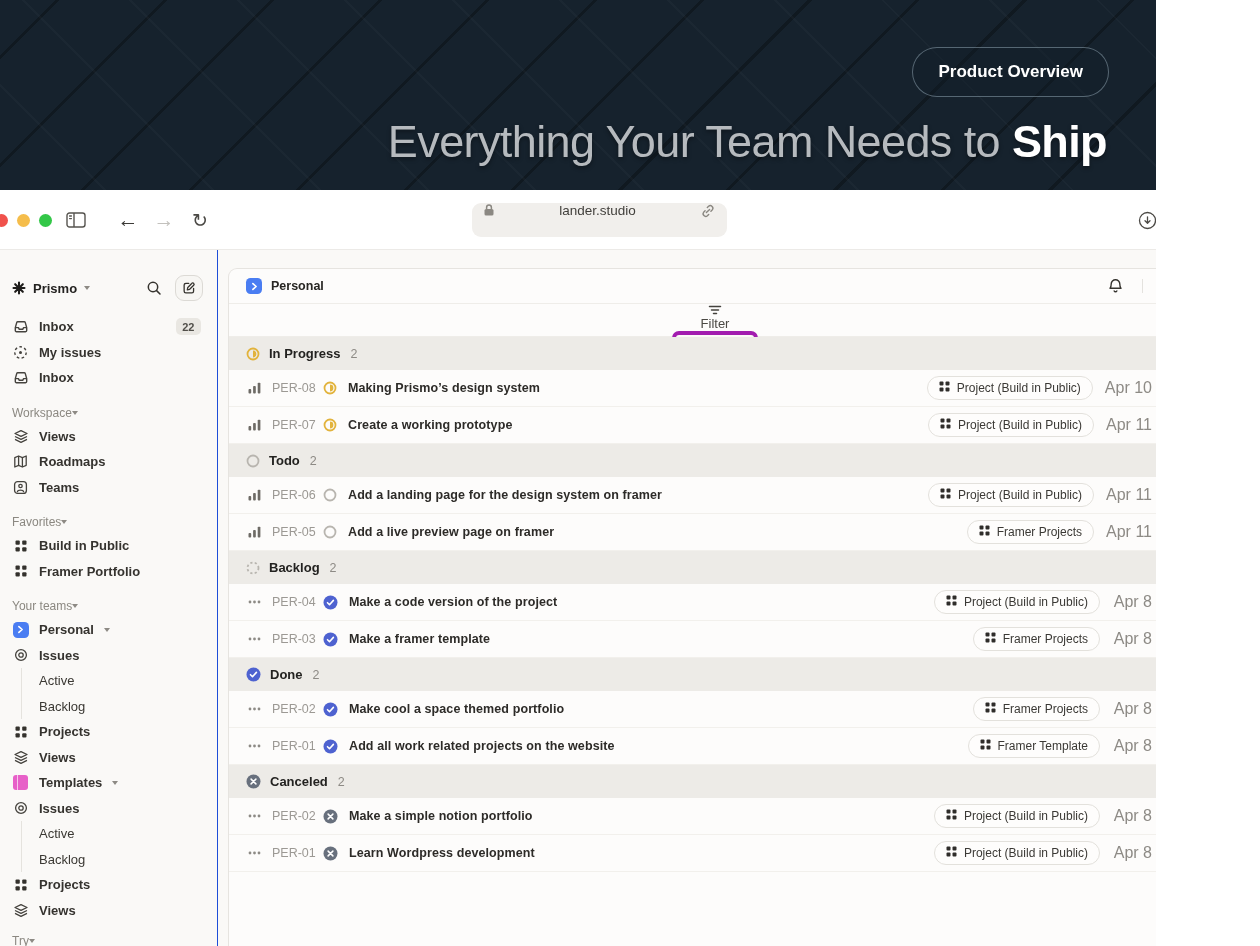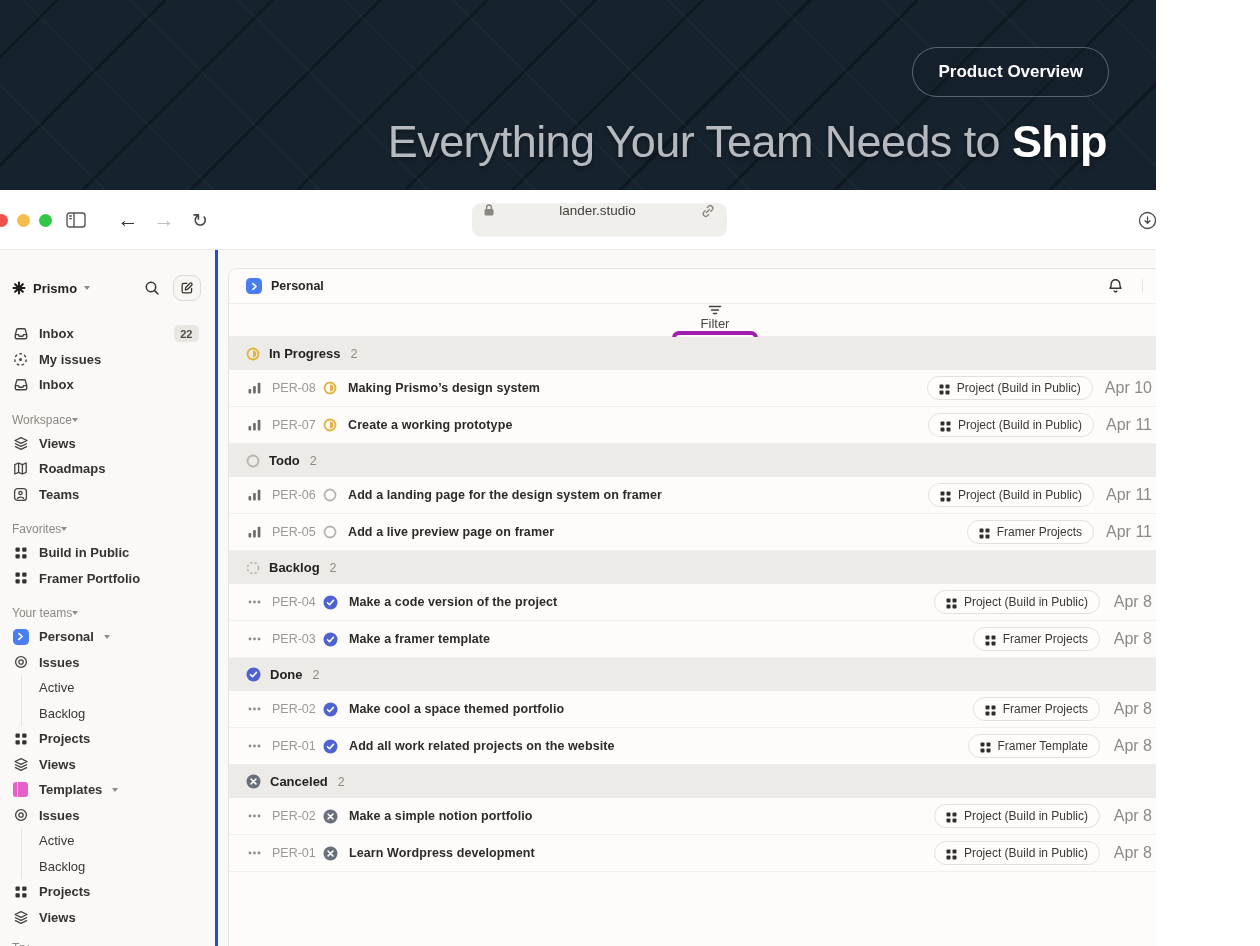--- a/index.html
+++ b/index.html
@@ -39,21 +39,21 @@
   .ic-reload{ left:187px; width:26px; font-size:19px; color:#4a4844; }
   .ic-dl{ right:56px; width:24px; }
   .ic-newtab{ right:18px; width:26px; font-size:22px; color:#5a5854; font-weight:400; }
   .urlbar{
     position:absolute; left:472px; top:13px; width:255px; height:34px;
     background:#f1efec; border-radius:9px; display:flex; align-items:flex-start; padding:0 11px; cursor:text;
   }
   .urlbar .url{ flex:1; text-align:center; font-size:13.5px; color:#413f3b; }
   
   .app{ position:absolute; left:0; top:60px; right:0; bottom:0; }
-  .sidebar{ position:absolute; left:0; top:0; bottom:0; width:218px; border-right:3px solid #1d4ed8; }
+  .sidebar{ position:absolute; left:0; top:0; bottom:0; width:218px; border-right:1px solid #1d4ed8; }
   .ws-row{ display:flex; align-items:center; gap:7px; height:30px; margin-top:23px; padding:0 14px 0 12px; }
   .ws-name{ font-size:13px; font-weight:700; color:#232220; }
   .chev{ width:0; height:0; border-left:3.5px solid transparent; border-right:3.5px solid transparent; border-top:4.5px solid #8d8a84; display:inline-block; }
   .ws-row .sp, .sp{ flex:1; }
   .compose-btn{ width:28px; height:26px; border:1px solid #dcdad5; border-radius:9px; background:#f7f6f3; display:flex; align-items:center; justify-content:center; cursor:pointer; }
   .s-row{ display:flex; align-items:center; gap:10px; height:25.5px; padding:0 16px 0 12px; font-size:13px; font-weight:600; color:#35332f; cursor:pointer; }
   .s-row .sic{ width:17px; display:flex; justify-content:center; }
   .badge{ margin-left:auto; background:#e9e7e2; border-radius:5px; font-size:11px; font-weight:700; color:#504e49; padding:2.5px 6.5px; }
   .s-label{ display:flex; align-items:center; height:22px; margin-top:11px; padding-left:12px; font-size:12px; font-weight:400; color:#8b8881; cursor:pointer; }
   .sub{ margin-left:21px; border-left:1px solid #e5e3de; }
@@ -75,21 +75,21 @@
   .display-btn{ display:flex; align-items:center; gap:6px; border:4px solid #a21caf; background:#fbfaf8; border-radius:7px; padding:3.5px 9px; font-size:12.5px; color:#3f3d39; cursor:pointer; box-shadow:0 1px 1px rgba(0,0,0,.03); }
   .ghead{ height:33px; background:#edebe7; display:flex; align-items:center; padding:0 18px 0 17px; }
   .ghead .gname{ font-size:13px; font-weight:700; color:#232220; margin-left:9px; }
   .ghead .gcount{ font-size:12.5px; color:#8d8a85; margin-left:10px; }
   .ghead .plus{ font-size:16px; color:#8d8a85; cursor:pointer; }
   .row{ height:37px; display:flex; align-items:center; padding:0 15px 0 18px; border-bottom:1px solid #f2f0ec; background:#fdfcfb; cursor:pointer; }
   .prio{ width:14px; display:flex; justify-content:center; margin-right:11px; }
   .rid{ width:51px; font-size:12.5px; color:#9c9994; }
   .st{ display:flex; margin-right:11px; }
   .rtitle{ font-size:12.5px; font-weight:600; color:#2d2b28; letter-spacing:.1px; }
-  .chip{ display:flex; align-items:flex-end; gap:7px; border:1px solid #e3e1dc; border-radius:13px; padding:4px 11px; background:#fefdfc; font-size:12px; color:#3b3935; white-space:nowrap; }
+  .chip{ display:flex; align-items:flex-start; gap:7px; border:1px solid #e3e1dc; border-radius:13px; padding:4px 11px; background:#fefdfc; font-size:12px; color:#3b3935; white-space:nowrap; }
   .rdate{ font-size:16px; color:#8d8a85; margin:0 13px 0 12px; min-width:40px; text-align:right; }
   .avatar{ display:flex; }
   .pfoot{ flex:1; position:relative; }
   .theme{ position:absolute; right:19px; bottom:14px; display:flex; border:1px solid #e2e0db; border-radius:8px; overflow:hidden; background:#fff; box-shadow:0 1px 1px rgba(0,0,0,.03); }
   .theme span{ padding:4px 10px; font-size:12px; color:#55534e; border-right:1px solid #eae8e4; cursor:pointer; }
   .theme span:last-child{ border-right:none; }
   .theme .sel{ background:#eae8e4; color:#33312d; }
   svg{ display:block; }
 </style>
 </head>
@@ -165,21 +165,21 @@
               </svg>
           </span>
           <span class="compose-btn">
             <svg width="14" height="14" viewBox="0 0 15 15" fill="none" stroke="#35332e" stroke-width="1.4" stroke-linecap="round" stroke-linejoin="round">
                 <path d="M7.2 2.6 H4.1 A1.8 1.8 0 0 0 2.3 4.4 v6.5 a1.8 1.8 0 0 0 1.8 1.8 h6.5 a1.8 1.8 0 0 0 1.8-1.8 V7.9"></path>
                 <path d="M12.5 2.5 a1.5 1.5 0 0 1 0 2.1 L8.2 8.9 l-2.5 .5 .5-2.5 4.2-4.3 a1.5 1.5 0 0 1 2.1-.1 z"></path>
               </svg>
           </span>
         </div>
 
-        <div style="margin-top:18px;">
+        <div style="margin-top:11px;">
           <div class="s-row">
             <span class="sic">
               <svg width="16" height="15" viewBox="0 0 16 15" fill="none" stroke="#45433e" stroke-width="1.4" stroke-linejoin="round">
                   <path d="M2.3 8.6 L3.7 3.6 a1.1 1.1 0 0 1 1.05-.8 h6.5 a1.1 1.1 0 0 1 1.05 .8 L13.7 8.6 v3 a1.1 1.1 0 0 1 -1.1 1.1 H3.4 a1.1 1.1 0 0 1 -1.1-1.1 z"></path>
                   <path d="M2.3 8.6 h3.1 l.9 1.7 h3.4 l.9-1.7 h3.1"></path>
                 </svg>
             </span>
             <span>Inbox</span>
             <span class="badge">22</span>
           </div>

